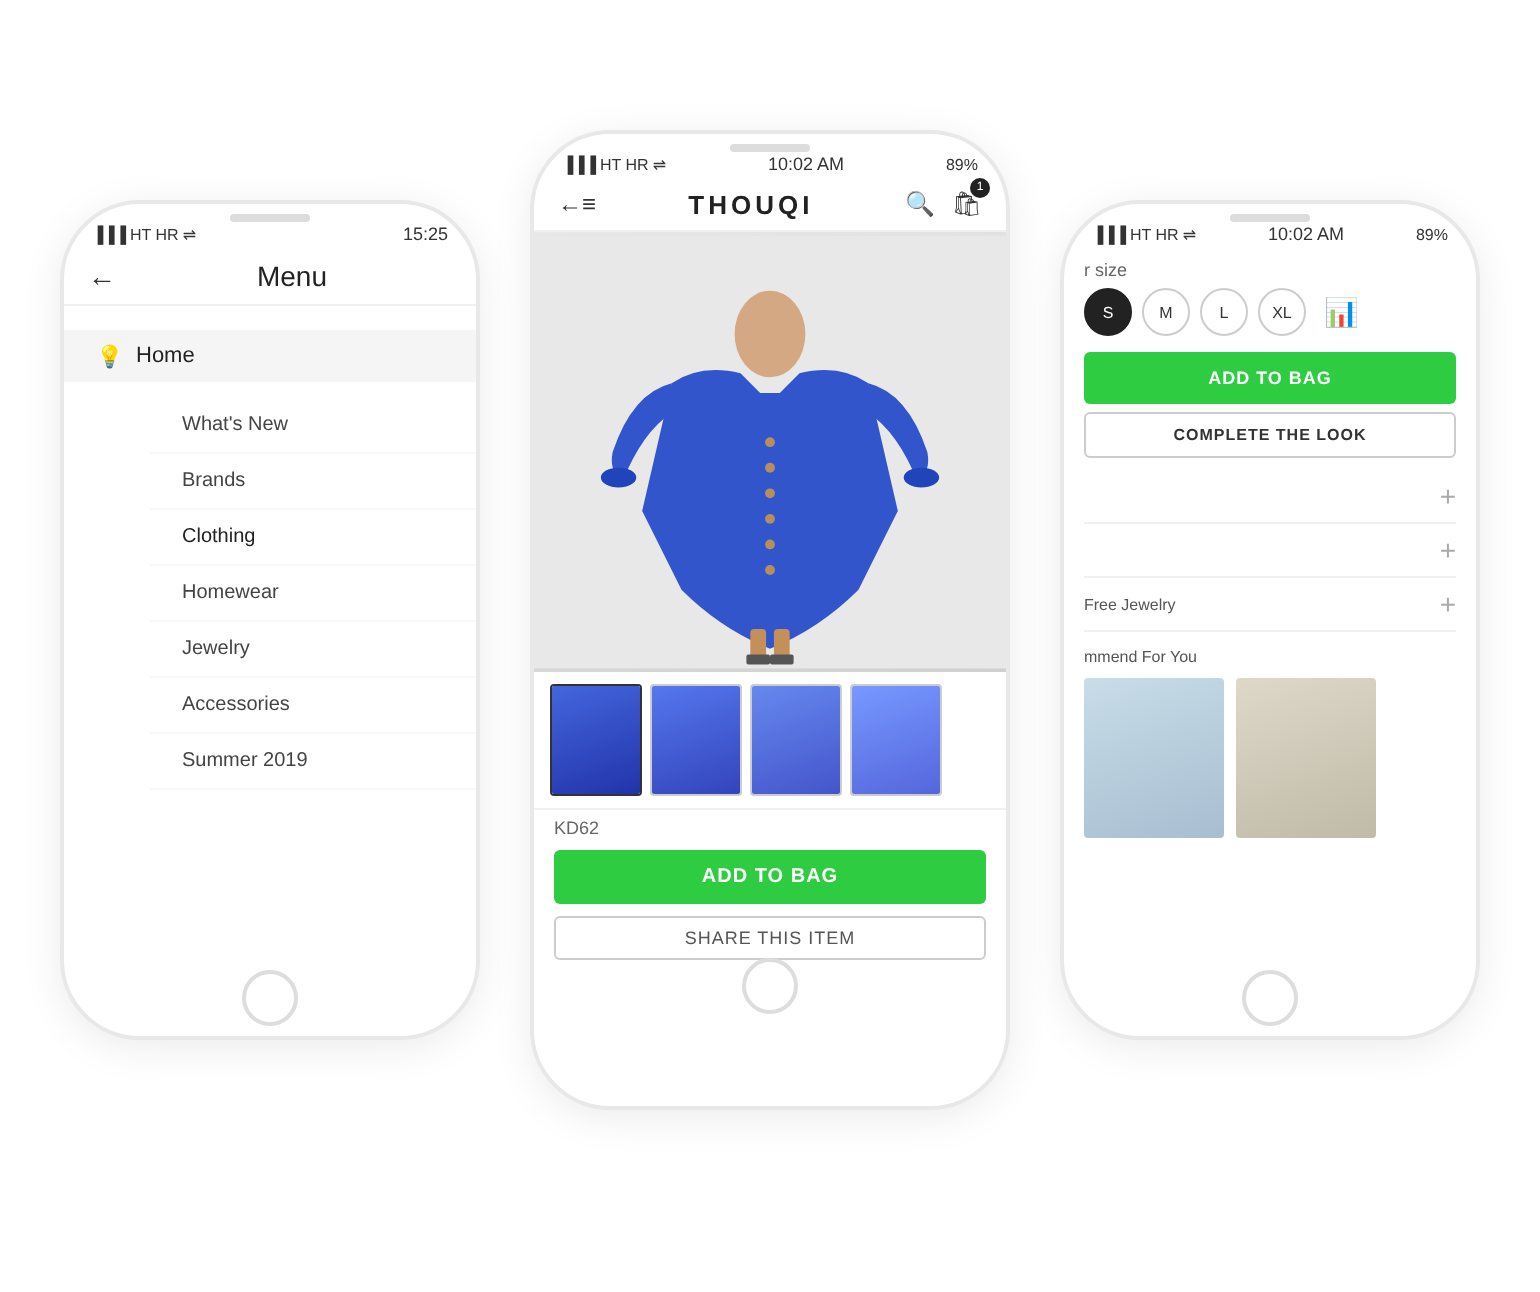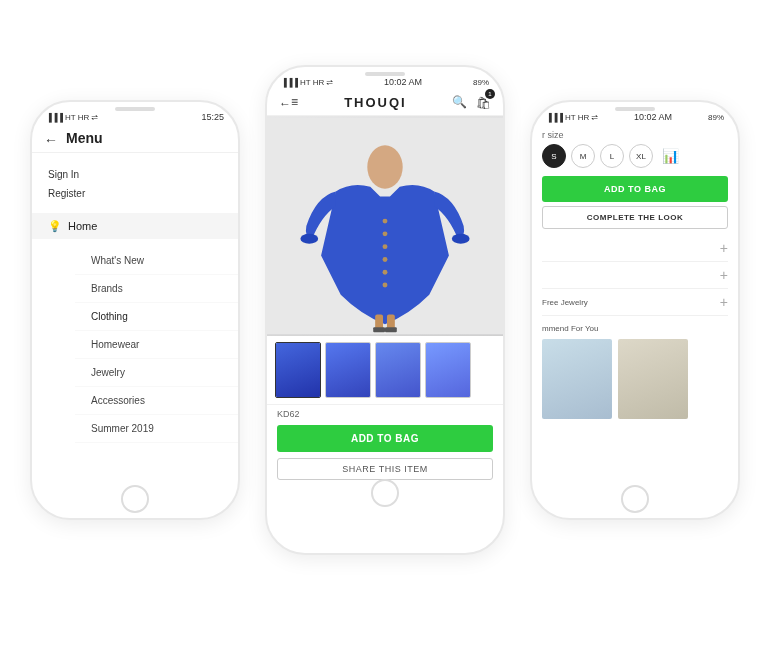--- a/index.html
+++ b/index.html
@@ -109,23 +109,24 @@
     }
 
     .left-nav-bar .back-arrow {
       font-size: 14px;
       color: #333;
       margin-right: 8px;
     }
 
     .left-nav-bar .menu-title {
       font-size: 14px;
-      font-weight: 700;
+      font-weight: 400;
       color: #222;
       flex: 1;
+      text-align: center;
     }
 
     .left-content {
       padding: 8px 0;
       flex: 1;
       overflow: hidden;
     }
 
     .auth-links {
       padding: 4px 16px;
@@ -455,24 +456,20 @@
       </div>
       <span>15:25</span>
     </div>
 
     <div class="left-nav-bar">
       <span class="back-arrow">←</span>
       <span class="menu-title">Menu</span>
     </div>
 
     <div class="left-content">
-      <div class="auth-links">
-        <span class="auth-link">Sign In</span>
-        <span class="auth-link">Register</span>
-      </div>
 
       <div class="home-item">
         <span class="home-icon">💡</span>
         <span class="home-label">Home</span>
       </div>
 
       <div class="nav-items">
         <div class="nav-item">What's New</div>
         <div class="nav-item">Brands</div>
         <div class="nav-item highlighted">Clothing</div>

